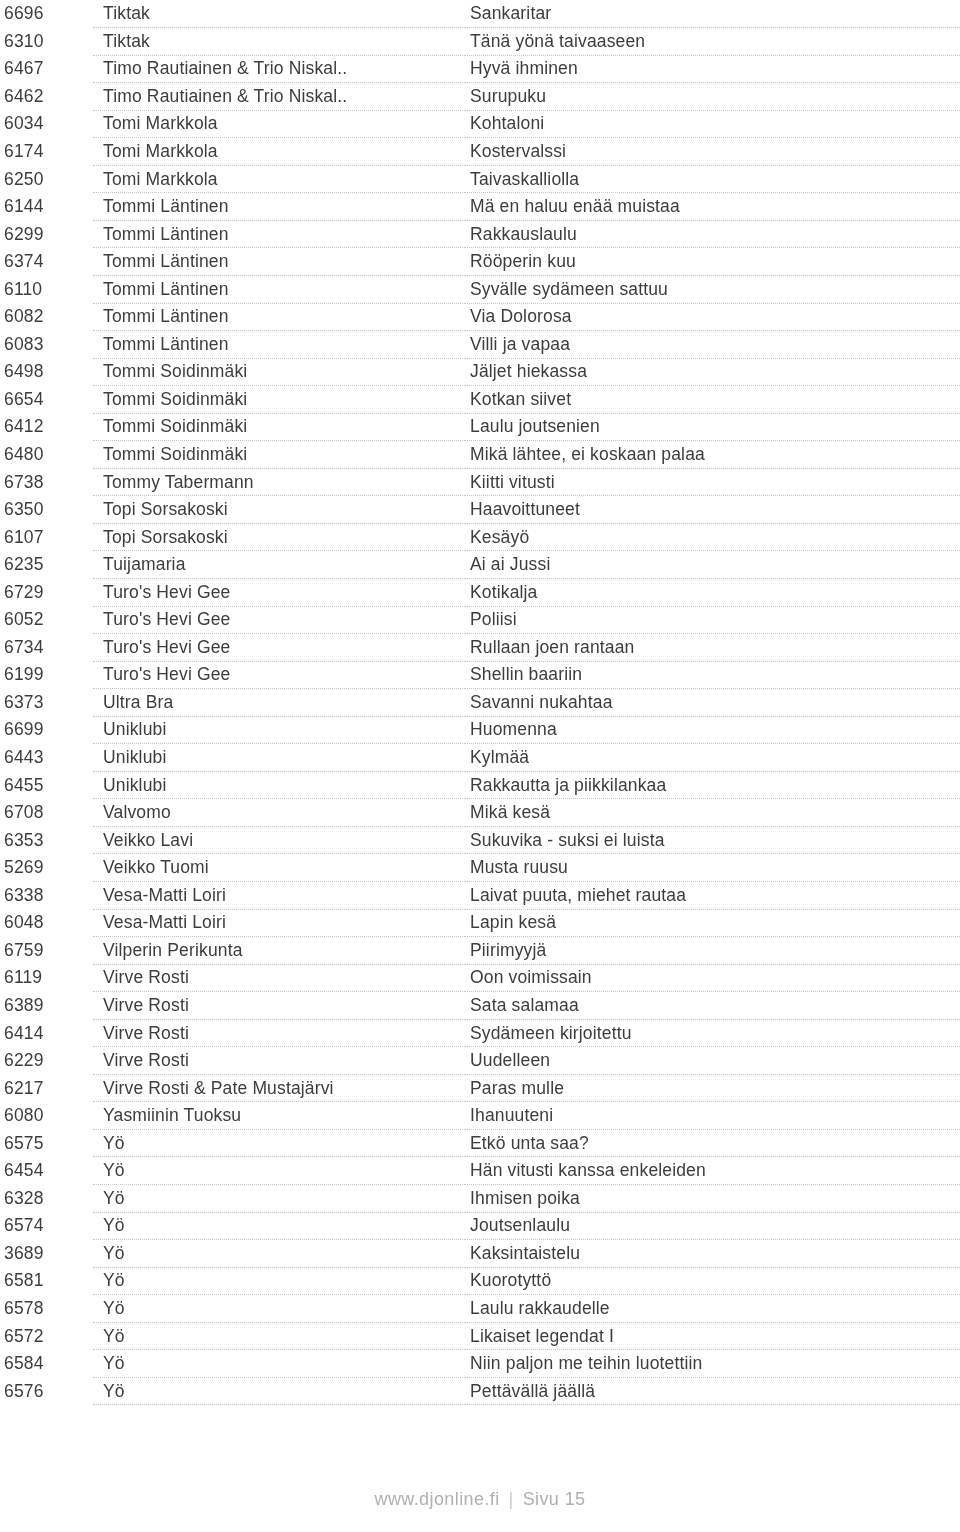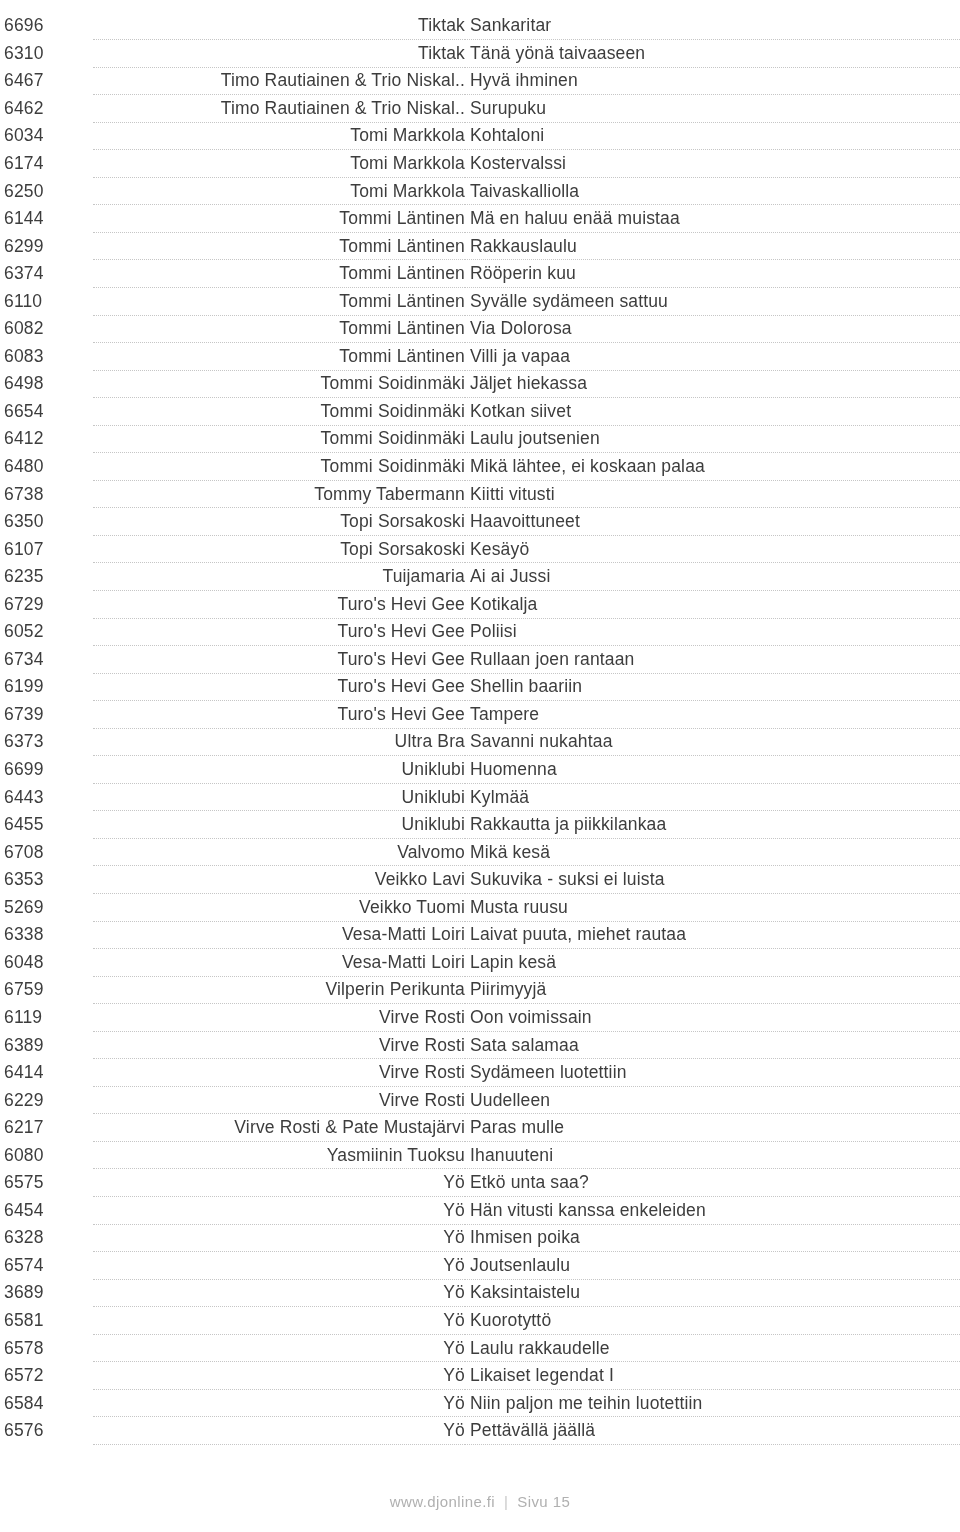--- a/index.html
+++ b/index.html
@@ -22,21 +22,21 @@
     box-sizing: border-box;
     position: relative;
     display: flex;
     flex-direction: column;
   }
 
   .song-table {
     width: 960px;
     border-collapse: collapse;
     table-layout: fixed;
-    margin-top: 12px;
+    margin-top: 0px;
   }
 
   .song-table tr {
     height: 27.55px;
   }
 
   .song-table td {
     padding: 0;
     vertical-align: middle;
     font-size: 17.5px;
@@ -54,37 +54,36 @@
     width: 93px;
     padding-left: 4px;
     box-sizing: border-box;
     color: #3d3d3d;
   }
 
   .song-table td.col-artist {
     width: 372px;
     padding-left: 10px;
     box-sizing: border-box;
-    text-align: right;
   }
 
   .song-table td.col-title {
     width: 495px;
     padding-left: 5px;
     padding-right: 22px;
     box-sizing: border-box;
   }
 
   .footer {
     position: absolute;
     left: 0;
     right: 0;
     bottom: 22px;
     text-align: center;
-    font-size: 15px;
+    font-size: 18px;
     font-weight: 300;
     color: #b0b0b0;
     letter-spacing: 0.4px;
   }
   .footer .sep {
     display: inline-block;
     padding: 0 9px;
     color: #c9c9c9;
   }
 </style>
@@ -214,25 +213,20 @@
           <td class="col-id">6734</td>
           <td class="col-artist">Turo's Hevi Gee</td>
           <td class="col-title">Rullaan joen rantaan</td>
         </tr>
         <tr>
           <td class="col-id">6199</td>
           <td class="col-artist">Turo's Hevi Gee</td>
           <td class="col-title">Shellin baariin</td>
         </tr>
         <tr>
-          <td class="col-id">6739</td>
-          <td class="col-artist">Turo's Hevi Gee</td>
-          <td class="col-title">Tampere</td>
-        </tr>
-        <tr>
           <td class="col-id">6373</td>
           <td class="col-artist">Ultra Bra</td>
           <td class="col-title">Savanni nukahtaa</td>
         </tr>
         <tr>
           <td class="col-id">6699</td>
           <td class="col-artist">Uniklubi</td>
           <td class="col-title">Huomenna</td>
         </tr>
         <tr>
@@ -281,21 +275,21 @@
           <td class="col-title">Oon voimissain</td>
         </tr>
         <tr>
           <td class="col-id">6389</td>
           <td class="col-artist">Virve Rosti</td>
           <td class="col-title">Sata salamaa</td>
         </tr>
         <tr>
           <td class="col-id">6414</td>
           <td class="col-artist">Virve Rosti</td>
-          <td class="col-title">Sydämeen luotettiin</td>
+          <td class="col-title">Sydämeen kirjoitettu</td>
         </tr>
         <tr>
           <td class="col-id">6229</td>
           <td class="col-artist">Virve Rosti</td>
           <td class="col-title">Uudelleen</td>
         </tr>
         <tr>
           <td class="col-id">6217</td>
           <td class="col-artist">Virve Rosti &amp; Pate Mustajärvi</td>
           <td class="col-title">Paras mulle</td>

